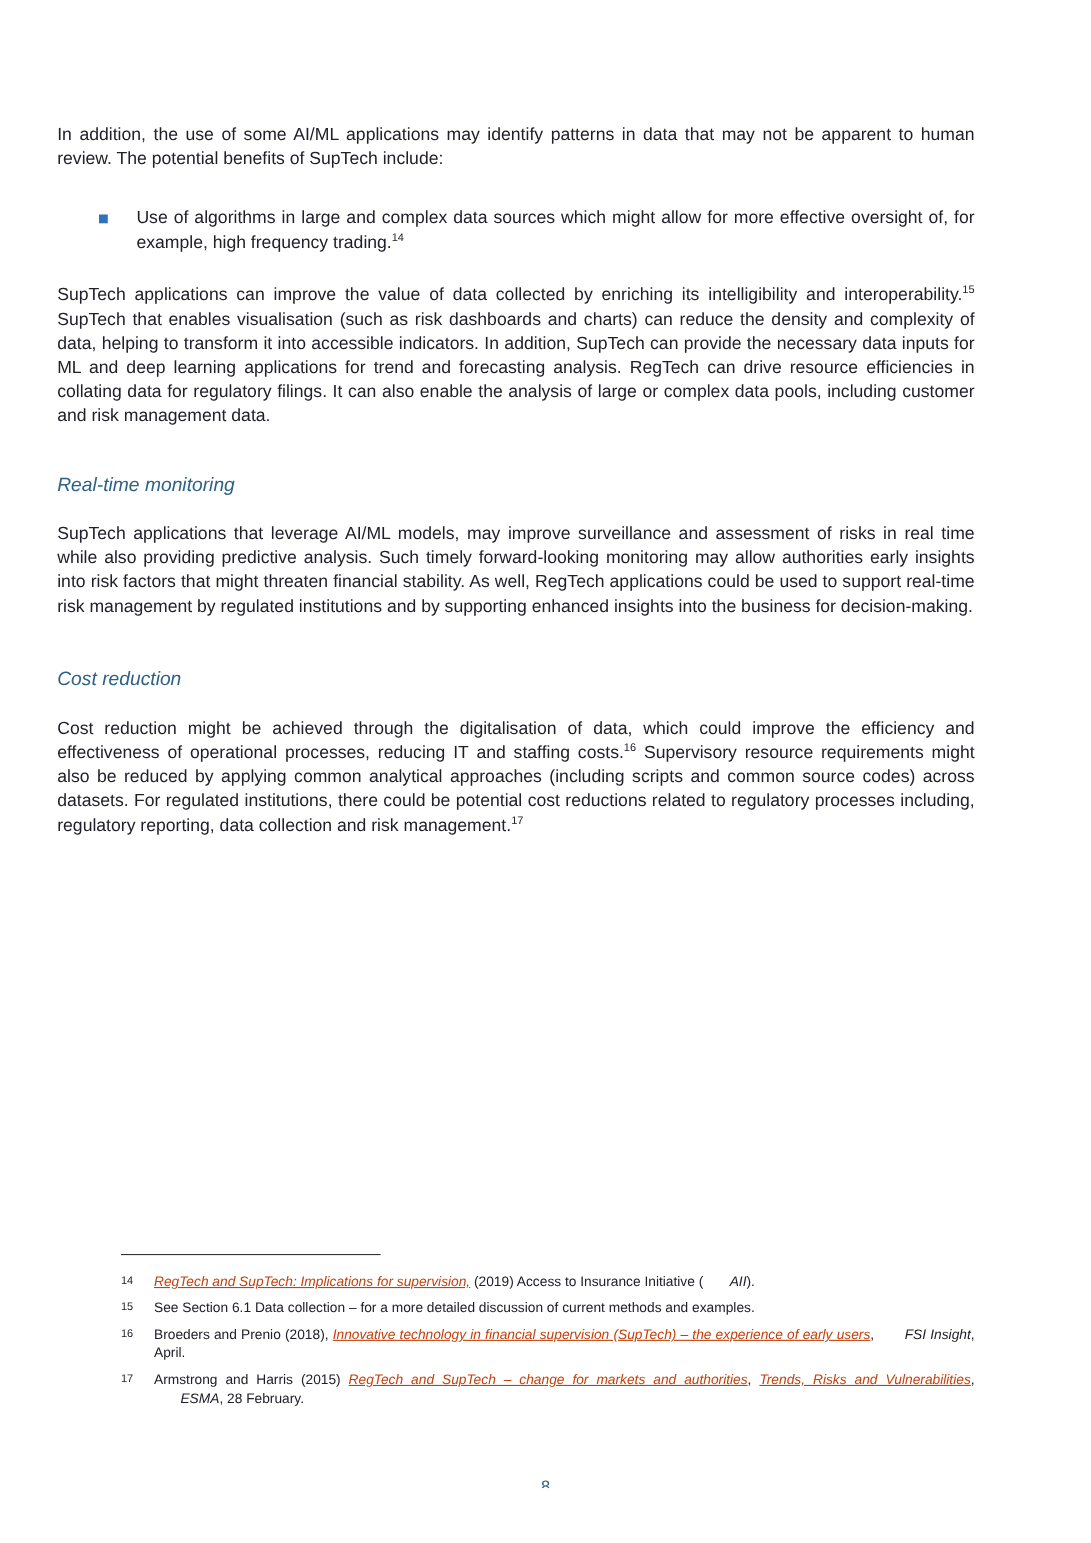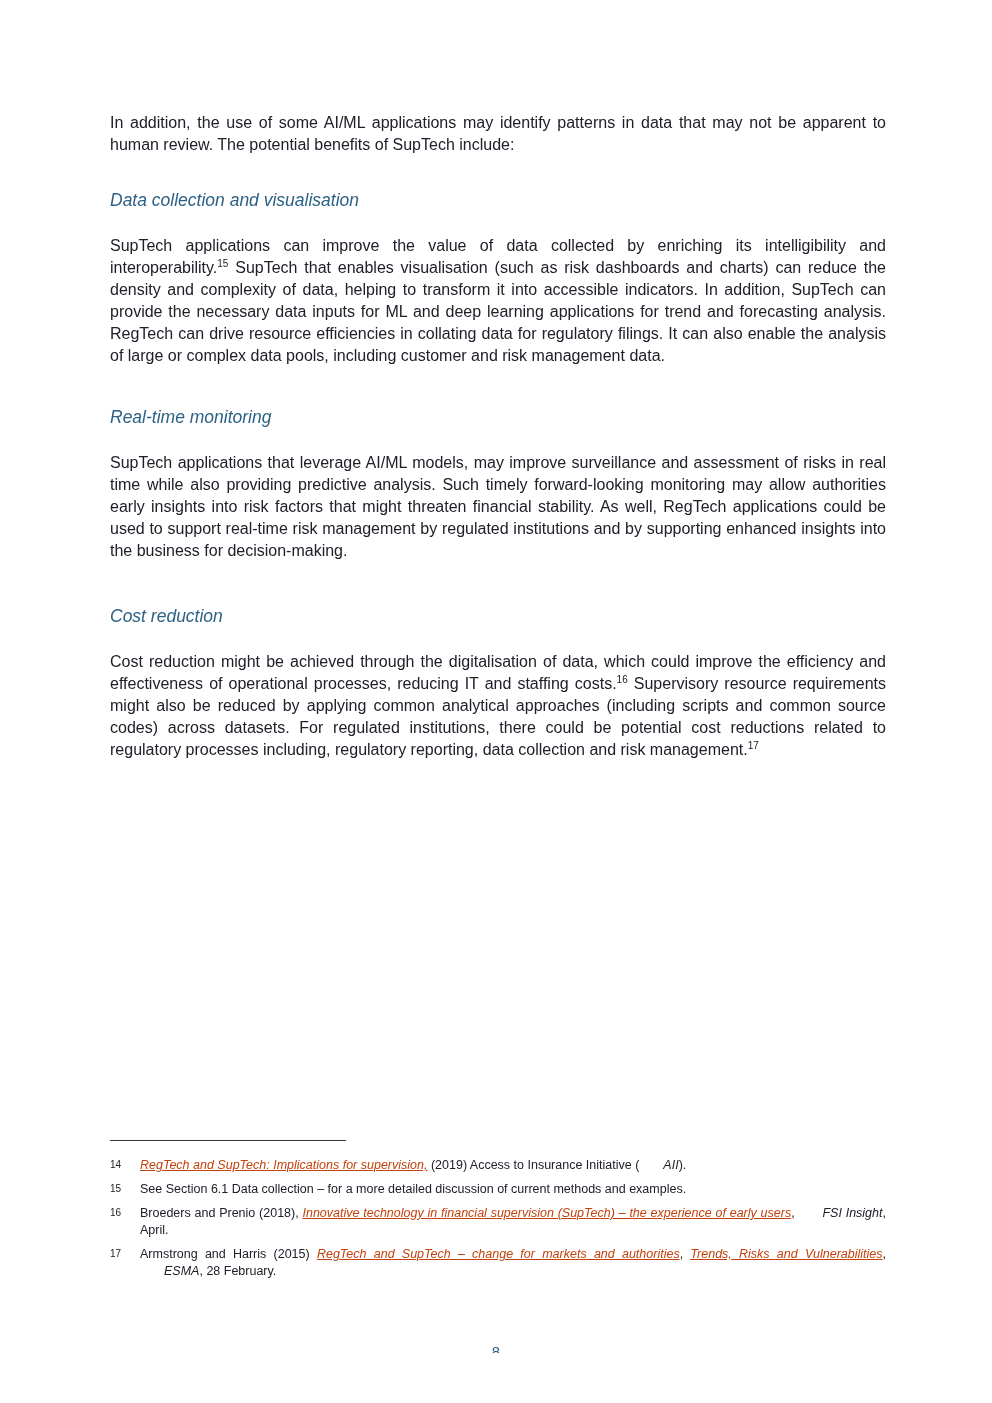--- a/index.html
+++ b/index.html
@@ -7,21 +7,21 @@
     padding: 0;
     background: #ffffff;
   }
   .page {
     position: relative;
     width: 992px;
     height: 1353px;
     margin: 0 auto;
     background: #ffffff;
     box-sizing: border-box;
-    padding: 112px 106px 0 110px;
+    padding: 112px 106px 0 52px;
     font-family: "Liberation Sans", sans-serif;
     color: #20202a;
     overflow: hidden;
   }
   .para {
     font-size: 16px;
     line-height: 22px;
     text-align: justify;
     margin: 0;
   }
@@ -116,24 +116,27 @@
 <body>
 
 <div class="page">
 
   <p class="para intro">In addition, the use of some AI/ML applications may identify patterns in data that may not be apparent to human review. The potential benefits of SupTech include:</p>
 
   <div class="bullet-list">
 
 
 
+    <div class="bullet-item">
+      <span class="bullet-marker"></span>
+      <span class="bullet-text para"><span>Use of algorithms in large and complex data sources which might allow for more effective oversight of, for example, high frequency trading.</span><sup class="fnref">14</sup></span>
+    </div>
 
   </div>
 
-  <h2 class="section-heading h-data">Data collection and visualisation</h2>
 
   <p class="para section-para"><span>SupTech applications can improve the value of data collected by enriching its intelligibility and interoperability.</span><sup class="fnref">15</sup><span> SupTech that enables visualisation (such as risk dashboards and charts) can reduce the density and complexity of data, helping to transform it into accessible indicators. In addition, SupTech can provide the necessary data inputs for ML and deep learning applications for trend and forecasting analysis. RegTech can drive resource efficiencies in collating data for regulatory filings. It can also enable the analysis of large or complex data pools, including customer and risk management data.</span></p>
 
   <h2 class="section-heading h-real">Real-time monitoring</h2>
 
   <p class="para section-para">SupTech applications that leverage AI/ML models, may improve surveillance and assessment of risks in real time while also providing predictive analysis. Such timely forward-looking monitoring may allow authorities early insights into risk factors that might threaten financial stability. As well, RegTech applications could be used to support real-time risk management by regulated institutions and by supporting enhanced insights into the business for decision-making.</p>
 
   <h2 class="section-heading h-cost">Cost reduction</h2>
 
   <p class="para section-para"><span>Cost reduction might be achieved through the digitalisation of data, which could improve the efficiency and effectiveness of operational processes, reducing IT and staffing costs.</span><sup class="fnref">16</sup><span> Supervisory resource requirements might also be reduced by applying common analytical approaches (including scripts and common source codes) across datasets. For regulated institutions, there could be potential cost reductions related to regulatory processes including, regulatory reporting, data collection and risk management.</span><sup class="fnref">17</sup></p>

